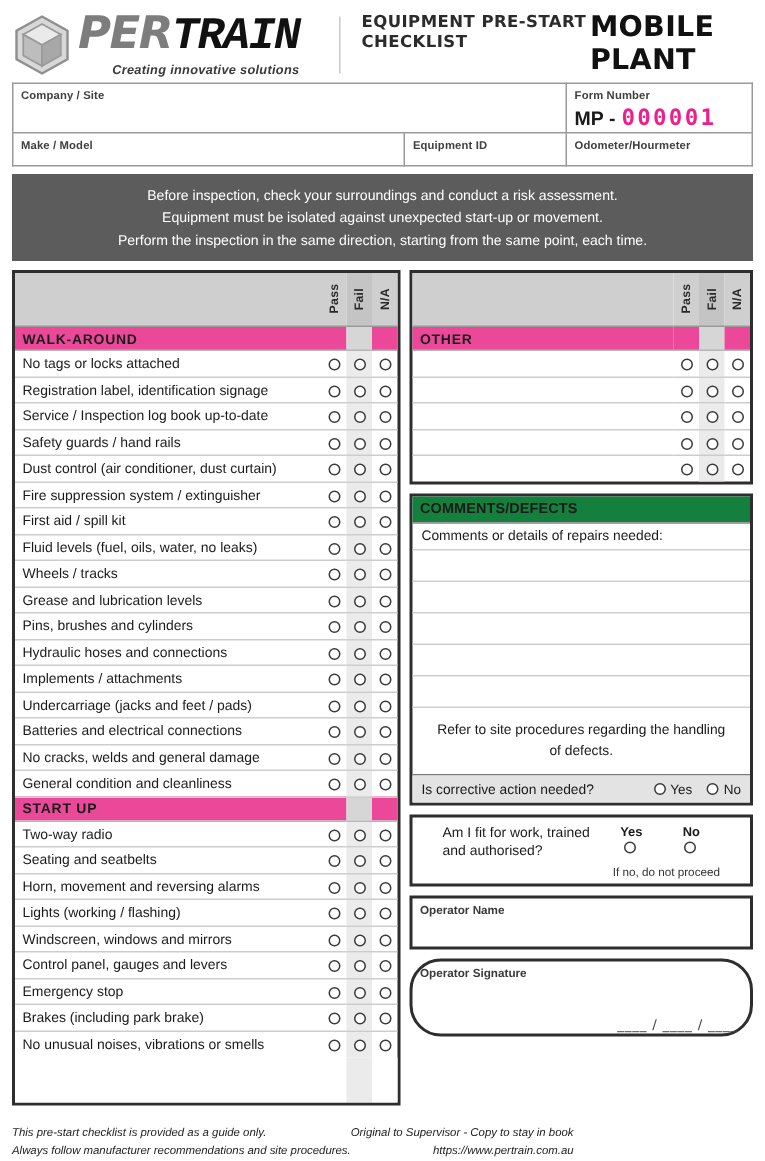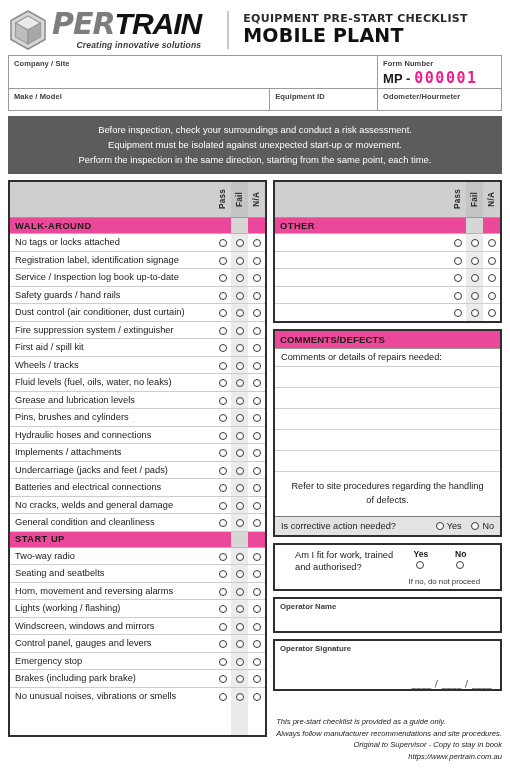--- a/index.html
+++ b/index.html
@@ -17,30 +17,30 @@
   .logo-wrap { display: flex; align-items: center; flex: 0 0 auto; }
   .cube { width: 40px; height: 42px; flex: 0 0 auto; }
   .brand { display: flex; flex-direction: column; margin-left: 4px; }
   .brand-row { display: flex; align-items: baseline; line-height: 1; }
   .brand-per {
     font-family: "DejaVu Sans", sans-serif;
     font-weight: bold; font-size: 30px; letter-spacing: -1px;
     color: #7d7d7d; font-style: italic;
   }
   .brand-train {
-    font-family: Liberation Sans, sans-serif;
+    font-family: Liberation Mono, monospace;
     font-weight: bold; font-size: 30px; letter-spacing: -1px;
     color: #111; font-style: italic;
   }
   .brand-tag {
     font-size: 8.5px; font-style: italic; font-weight: bold;
     color: #3a3a3a; text-align: right; margin-top: 1px; letter-spacing: .2px;
   }
   .hdr-div { width: 2px; background: #c9c9c9; height: 38px; margin: 0 14px 0 26px; }
-  .hdr-titles { display: flex; flex-direction: column; justify-content: flex-end; }
+  .hdr-titles { display: flex; flex-direction: row; justify-content: flex-end; }
   .hdr-sub {
     font-size: 11px; font-weight: bold; letter-spacing: .3px;
     color: #2b2b2b; font-family: "DejaVu Sans", sans-serif;
   }
   .hdr-main {
     font-size: 19px; font-weight: bold; letter-spacing: .2px;
     color: #111; font-family: "DejaVu Sans", sans-serif; line-height: 1.15;
   }
 
   
@@ -100,21 +100,21 @@
   .tailpad td { border: none; background: #fff; }
   .tailpad .c-f { background: #ebebeb; }
 
   
   .other-panel { margin-bottom: 6px; }
   tr.blank td { border-bottom: 1px solid #cdcdcd; height: 17.5px; }
   tr.blank:last-child td { border-bottom: none; }
 
   
   .cm-head {
-    background: #ec4899; font-size: 9.6px; font-weight: bold;
+    background: #15803d; font-size: 9.6px; font-weight: bold;
     padding: 3px 5px; border-bottom: 1px solid #9a9a9a; letter-spacing: .1px;
   }
   .cm-sub { font-size: 9.2px; padding: 3px 6px 4px; border-bottom: 1px solid #cfcfcf; }
   .cm-line { height: 21px; border-bottom: 1px solid #cfcfcf; }
   .cm-note {
     font-size: 9.2px; text-align: center; line-height: 1.45;
     padding: 8px 14px 9px; border-bottom: 1px solid #7a7a7a; color: #1a1a1a;
   }
   .cm-action {
     background: #e3e3e3; display: flex; align-items: center;
@@ -129,31 +129,31 @@
   .fit-q { flex: 1; font-size: 9.3px; line-height: 1.35; padding-right: 4px; }
   .fit-yn { width: 80px; }
   .fit-hdr { display: flex; justify-content: space-around; font-size: 8.6px; font-weight: bold; }
   .fit-ops { display: flex; justify-content: space-around; margin-top: 2px; }
   .fit-foot { text-align: right; font-size: 7.8px; color: #333; margin-top: 3px; }
 
   
   .opbox { margin-top: 6px; padding: 3px 5px; position: relative; }
   .opbox .lbl2 { font-size: 7.8px; font-weight: bold; color: #3a3a3a; }
   .op-name { height: 36px; }
-  .op-sig { height: 52px; }
+  .op-sig { height: 52px; border-radius: 21px; }
   .dateline {
     position: absolute; right: 8px; bottom: 0;
     font-size: 9px; color: #444; letter-spacing: .5px;
     font-family: "DejaVu Sans", sans-serif;
   }
 
   
   .foot {
-    position: absolute; left: 8px; right: 8px; bottom: 12px;
-    display: flex; justify-content: flex-start; align-items: flex-end; flex-direction: column;
+    position: absolute; left: 8px; right: 8px; bottom: 2px;
+    display: flex; justify-content: flex-start; align-items: flex-end;
   }
   .foot-l { font-size: 7.6px; font-style: italic; line-height: 1.5; color: #222; }
   .foot-r { font-size: 7.6px; font-style: italic; line-height: 1.5; color: #222; text-align: right; }
 </style>
 </head>
 <body>
 
 <div class="page">
 
   <div class="hdr">
@@ -279,27 +279,27 @@
                 <td class="c-f"><span class="o"></span></td>
                 <td class="c-n"><span class="o"></span></td>
               </tr>
               <tr class="item">
                 <td class="c-lbl">First aid / spill kit</td>
                 <td class="c-p"><span class="o"></span></td>
                 <td class="c-f"><span class="o"></span></td>
                 <td class="c-n"><span class="o"></span></td>
               </tr>
               <tr class="item">
+                <td class="c-lbl">Fluid levels (fuel, oils, water, no leaks)</td>
+                <td class="c-p"><span class="o"></span></td>
+                <td class="c-f"><span class="o"></span></td>
+                <td class="c-n"><span class="o"></span></td>
+              </tr>
+              <tr class="item">
                 <td class="c-lbl">Wheels / tracks</td>
-                <td class="c-p"><span class="o"></span></td>
-                <td class="c-f"><span class="o"></span></td>
-                <td class="c-n"><span class="o"></span></td>
-              </tr>
-              <tr class="item">
-                <td class="c-lbl">Fluid levels (fuel, oils, water, no leaks)</td>
                 <td class="c-p"><span class="o"></span></td>
                 <td class="c-f"><span class="o"></span></td>
                 <td class="c-n"><span class="o"></span></td>
               </tr>
               <tr class="item">
                 <td class="c-lbl">Grease and lubrication levels</td>
                 <td class="c-p"><span class="o"></span></td>
                 <td class="c-f"><span class="o"></span></td>
                 <td class="c-n"><span class="o"></span></td>
               </tr>

